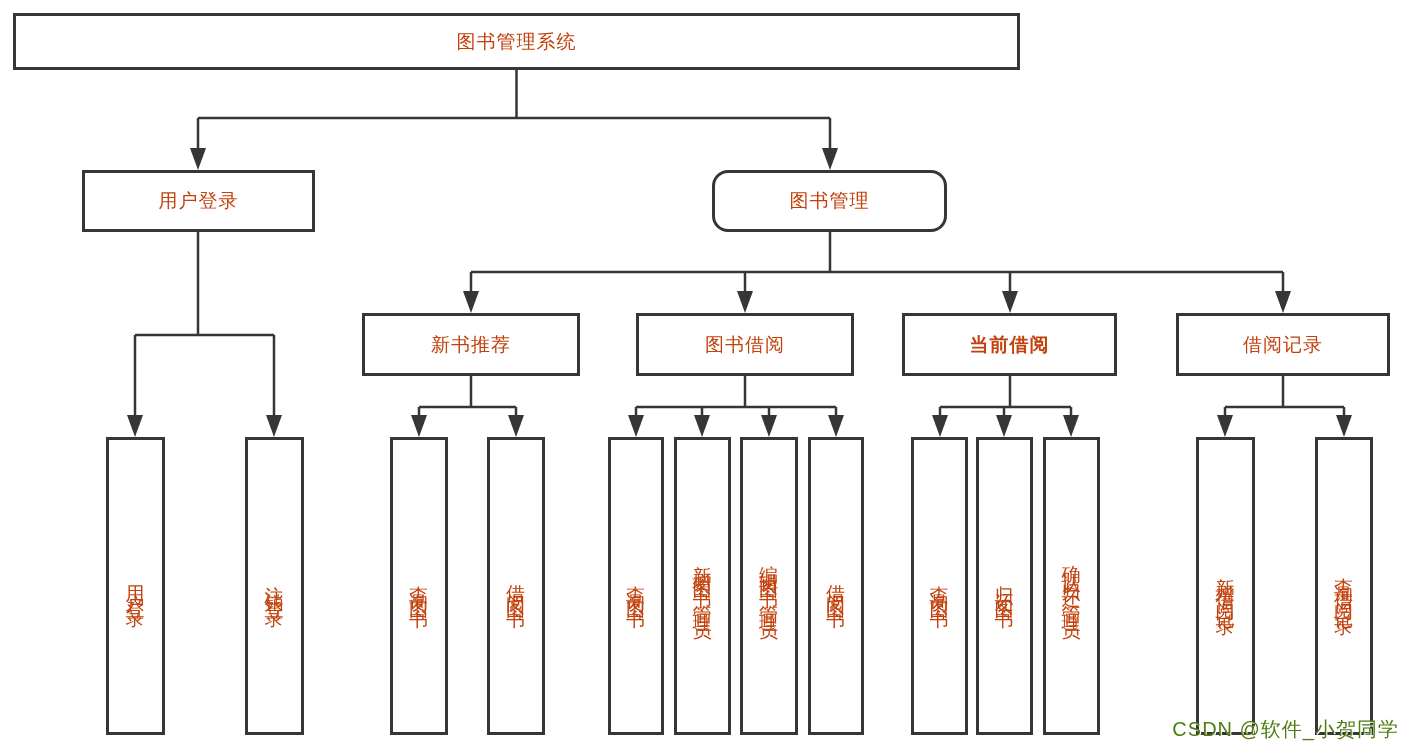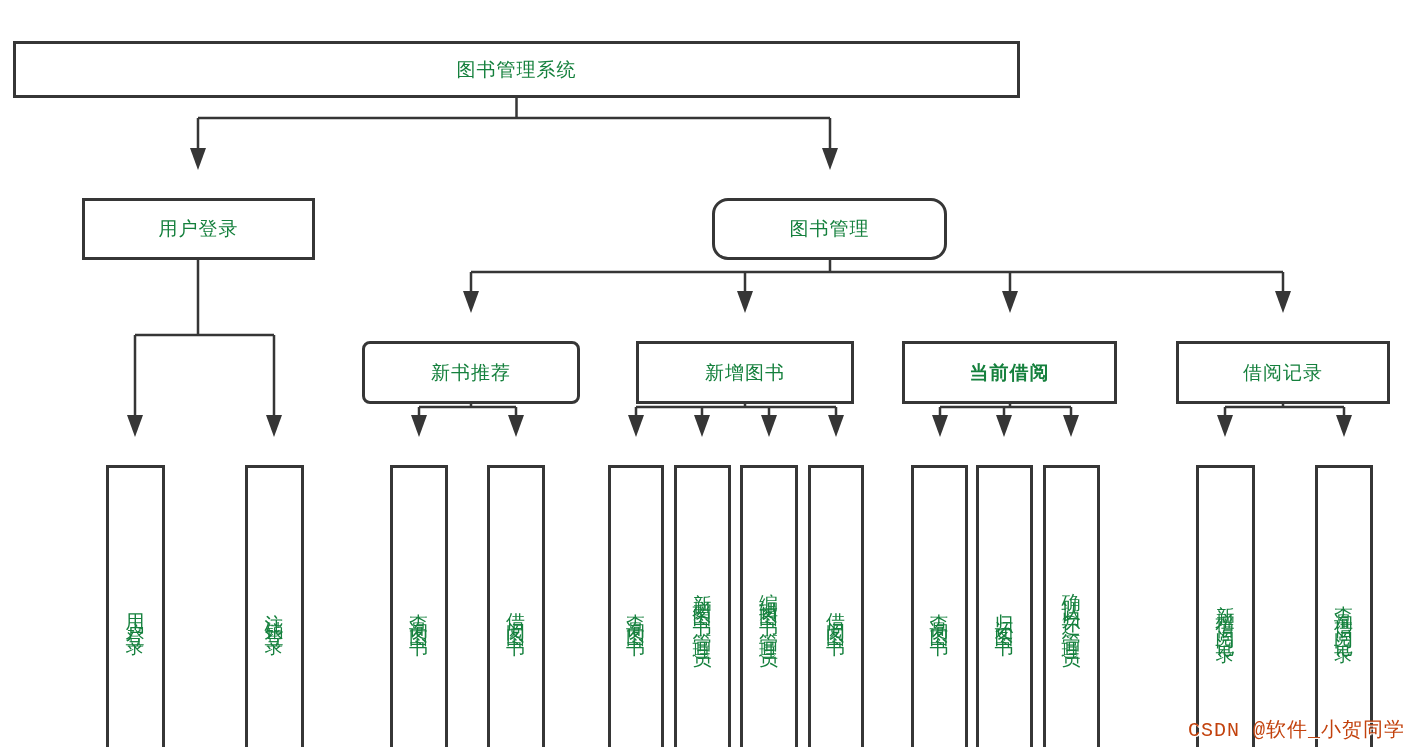--- a/index.html
+++ b/index.html
@@ -21,54 +21,52 @@
     top: 0;
     width: 1405px;
     height: 747px;
     z-index: 1;
   }
   .node {
     position: absolute;
     box-sizing: border-box;
     border: 3px solid #363636;
     background: #ffffff;
-    color: #15803d;
+    color: #c2410c;
     display: flex;
     align-items: center;
     justify-content: center;
     z-index: 2;
-    margin-top: 28px;
   }
   .node.h {
     font-size: 19px;
     letter-spacing: 1px;
   }
   .node.root   { left: 13px;  top: 13px;  width: 1007px; height: 57px; }
   .node.lvl2   { top: 170px; height: 62px; }
   .node.lvl3   { top: 313px; height: 63px; }
   .node.leaf   { top: 437px; height: 298px; }
   .node.leaf .vtext {
     writing-mode: vertical-rl;
     text-orientation: mixed;
     font-size: 19px;
     letter-spacing: 8px;
     line-height: 1;
     white-space: nowrap;
   }
   .watermark {
     position: absolute;
-    right: 0;
+    right: 6px;
     bottom: 4px;
     font-size: 20px;
-    color: #c2410c;
+    color: #4d7c0f;
     text-shadow: 1px 1px 0 #ffffff;
     letter-spacing: 1px;
     z-index: 3;
     pointer-events: none;
-    font-family: Liberation Mono, monospace;
   }
 </style>
 </head>
 <body>
 
 <div class="canvas">
 
   <svg class="connectors" viewBox="0 0 1405 747" xmlns="http://www.w3.org/2000/svg">
     <g stroke="#363636" stroke-width="2.5" fill="none">
 
@@ -116,25 +114,25 @@
     <span>图书管理系统</span>
   </div>
 
   <div class="node h lvl2" style="left:82px; width:233px;">
     <span>用户登录</span>
   </div>
   <div class="node h lvl2" style="left:712px; width:235px;border-radius:16px;">
     <span>图书管理</span>
   </div>
 
-  <div class="node h lvl3" style="left:362px; width:218px;border-radius:8px;">
+  <div class="node h lvl3" style="left:362px; width:218px;">
     <span>新书推荐</span>
   </div>
   <div class="node h lvl3" style="left:636px; width:218px;">
-    <span>新增图书</span>
+    <span>图书借阅</span>
   </div>
   <div class="node h lvl3" style="left:902px; width:215px;font-weight:bold;">
     <span>当前借阅</span>
   </div>
   <div class="node h lvl3" style="left:1176px; width:214px;">
     <span>借阅记录</span>
   </div>
 
   <div class="node leaf" style="left:106px; width:59px;">
     <span class="vtext">用户登录</span>

